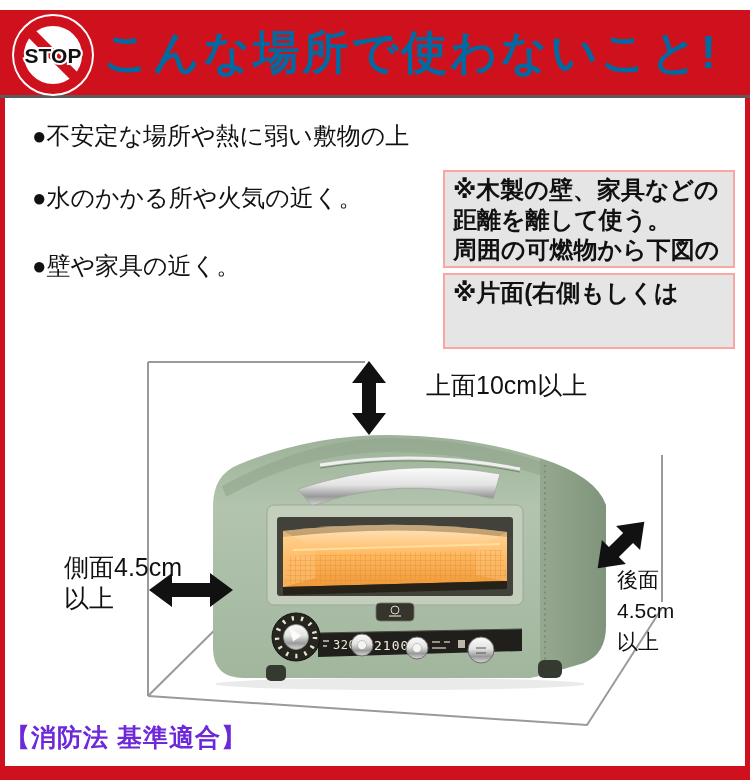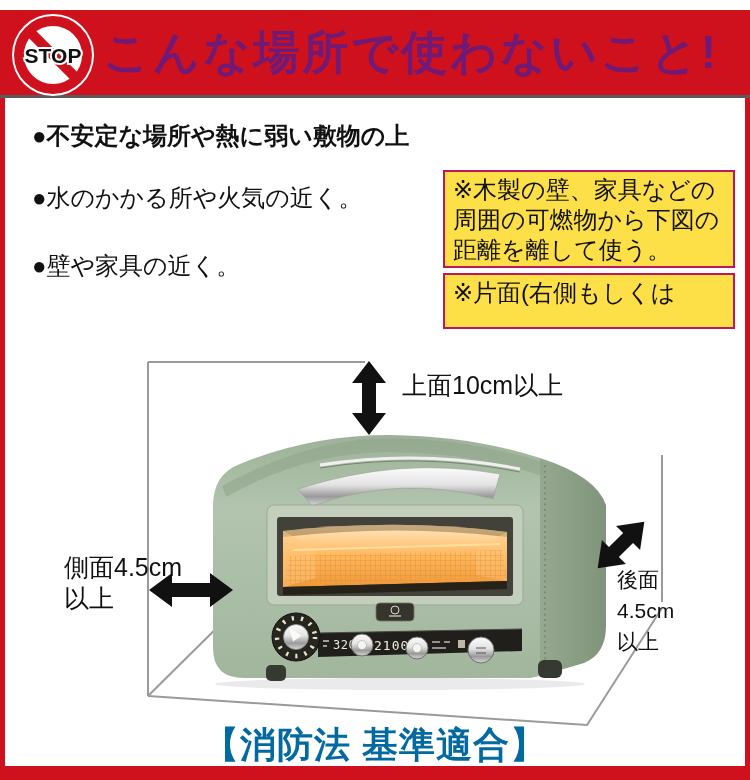--- a/index.html
+++ b/index.html
@@ -11,45 +11,45 @@
   .stripe{position:absolute;background:#cf111e;}
   .stripe-left{left:0;top:10px;bottom:0;width:5px;}
   .stripe-right{right:0;top:10px;bottom:0;width:5px;}
   .bottom-bar{left:0;right:0;bottom:0;height:14px;background:#cf111e;position:absolute;}
   
   .banner{position:absolute;left:0;right:0;top:10px;height:85px;background:#cf111e;}
   .banner-shadow{position:absolute;left:0;right:0;top:95px;height:3px;background:#5a5a5a;}
   .stop-sign{position:absolute;left:11px;top:13px;width:84px;height:84px;}
   .banner-title{
     position:absolute;left:103px;top:10px;height:85px;line-height:85px;
-    font-size:46px;font-weight:bold;color:#701a75;letter-spacing:3px;white-space:nowrap;
+    font-size:46px;font-weight:bold;color:#0369a1;letter-spacing:3px;white-space:nowrap;
   }
   
   .bullet{position:absolute;left:32px;font-size:24px;line-height:30px;white-space:nowrap;}
-  .bullet-1{top:121px;font-weight:bold;}
+  .bullet-1{top:121px;}
   .bullet-2{top:183px;}
   .bullet-3{top:251px;}
   
   .note-box{
-    position:absolute;left:443px;width:292px;border:2px solid #be185d;box-sizing:border-box;
-    padding:3px 8px;font-size:24px;line-height:30px;background:#fde047;
+    position:absolute;left:443px;width:292px;border:2px solid #fca5a5;box-sizing:border-box;
+    padding:3px 8px;font-size:24px;line-height:30px;background:#e5e5e5;font-weight:bold;
   }
   .note-1{top:170px;height:98px;}
-  .note-2{top:273px;height:56px;}
+  .note-2{top:273px;height:76px;}
   .note-line{white-space:nowrap;}
   
   .diagram-svg{position:absolute;left:0;top:0;width:750px;height:780px;}
   
   .lbl{position:absolute;font-size:25px;line-height:31px;color:#111;white-space:nowrap;}
-  .lbl-top{left:402px;top:370px;}
+  .lbl-top{left:426px;top:370px;}
   .lbl-side{left:64px;top:552px;}
   .lbl-rear{left:617px;top:564px;font-size:21px;}
   .caption{
-    position:absolute;left:5px;right:5px;top:721px;text-align:center;
-    font-size:36px;font-weight:600;color:#0369a1;letter-spacing:1px;
+    position:absolute;left:5px;right:5px;top:721px;
+    font-size:25px;font-weight:600;color:#6d28d9;letter-spacing:1px;
   }
   .stop-text{font-family:"Liberation Sans","DejaVu Sans",sans-serif;}
   .panel-text{font-family:"DejaVu Sans Mono","Liberation Mono",monospace;}
 </style>
 </head>
 <body>
 
 <div class="page">
 
   <div class="stripe stripe-left"></div>
@@ -66,22 +66,22 @@
     <rect x="10" y="37" width="64" height="10" fill="#cf111e" transform="rotate(45 42 42)"></rect>
     <text class="stop-text" x="42" y="50" text-anchor="middle" font-size="21" font-weight="bold" fill="#111" stroke="#ffffff" stroke-width="4" paint-order="stroke">STOP</text>
   </svg>
 
   <div class="bullet bullet-1">●不安定な場所や熱に弱い敷物の上</div>
   <div class="bullet bullet-2">●水のかかる所や火気の近く。</div>
   <div class="bullet bullet-3">●壁や家具の近く。</div>
 
   <div class="note-box note-1">
     <div class="note-line">※木製の壁、家具などの</div>
+    <div class="note-line">距離を離して使う。</div>
     <div class="note-line">周囲の可燃物から下図の</div>
-    <div class="note-line">距離を離して使う。</div>
   </div>
   <div class="note-box note-2">
     <div class="note-line">※片面(右側もしくは</div>
   </div>
 
   <svg class="diagram-svg" viewBox="0 0 750 780">
     <defs>
       <linearGradient id="gBody" x1="0" y1="0" x2="0" y2="1">
         <stop offset="0" stop-color="#9db298"></stop>
         <stop offset="0.3" stop-color="#b2c4ae"></stop>

